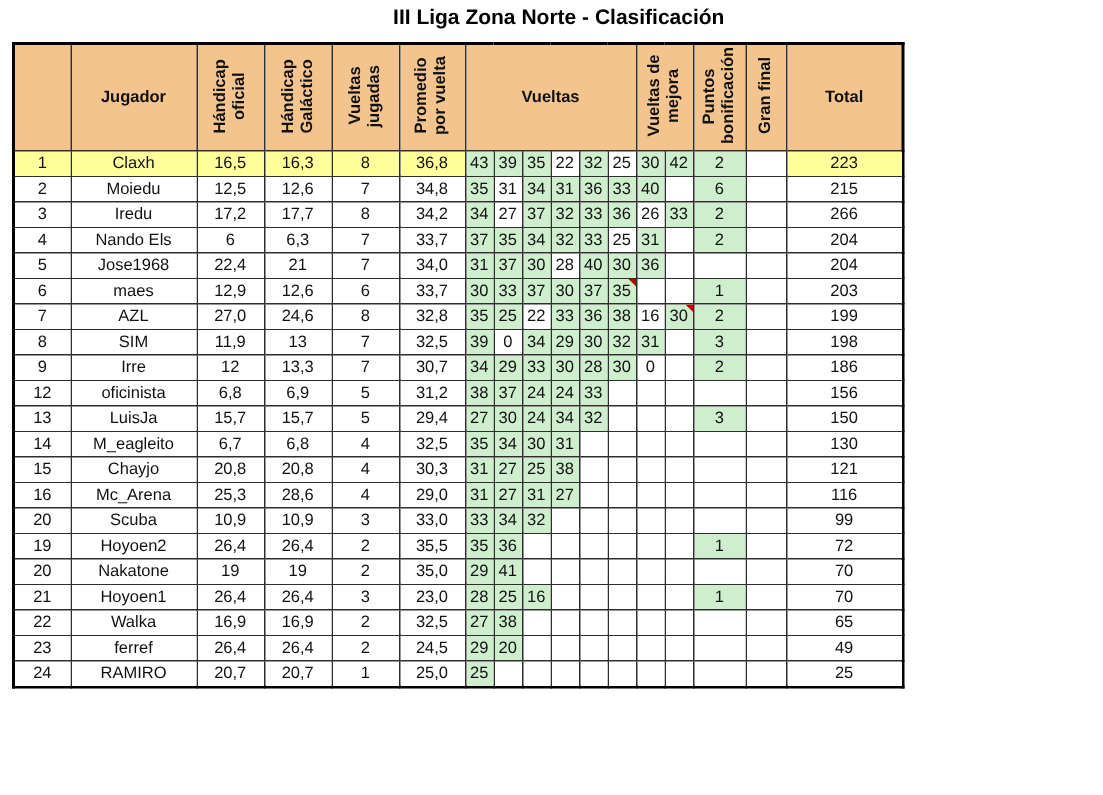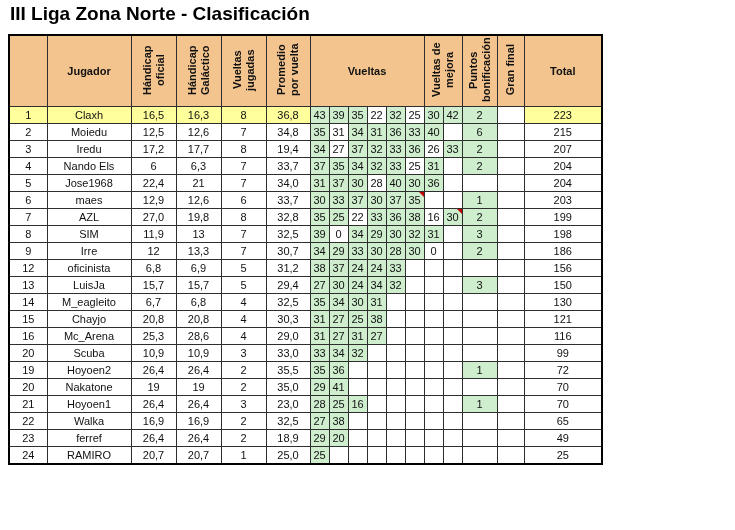--- a/index.html
+++ b/index.html
@@ -9,21 +9,21 @@
     --note:#C00000;
     --grid:#2E2E2E;
     --text:#111111;
   }
   html,body{margin:0;padding:0;}
   body{
     width:735px;height:530px;overflow:hidden;background:#ffffff;
     font-family:"Liberation Sans", sans-serif;color:var(--text);
   }
   .title{
-    font-size:19px;font-weight:bold;margin:3px 0 9px 10px;color:#000;
+    font-size:14px;font-weight:bold;margin:3px 0 9px 10px;color:#000;text-align:center;
   }
   table.clasif{
     border-collapse:collapse;table-layout:fixed;margin-left:8px;
     border:2px solid #000;
   }
   .clasif th,.clasif td{
     border:1px solid var(--grid);
     padding:0;text-align:center;vertical-align:middle;overflow:hidden;
   }
   .clasif thead th{
@@ -130,32 +130,32 @@
           <td class="num g">6</td>
           <td class="num"></td>
           <td class="num total">215</td>
         </tr>
         <tr>
           <td class="rank">3</td>
           <td class="player">Iredu</td>
           <td class="num">17,2</td>
           <td class="num">17,7</td>
           <td class="num">8</td>
-          <td class="num">19,4</td>
+          <td class="num">34,2</td>
           <td class="num g">34</td>
           <td class="num">27</td>
           <td class="num g">37</td>
           <td class="num g">32</td>
           <td class="num g">33</td>
           <td class="num g">36</td>
           <td class="num">26</td>
           <td class="num g">33</td>
           <td class="num g">2</td>
           <td class="num"></td>
-          <td class="num total">207</td>
+          <td class="num total">266</td>
         </tr>
         <tr>
           <td class="rank">4</td>
           <td class="player">Nando Els</td>
           <td class="num">6</td>
           <td class="num">6,3</td>
           <td class="num">7</td>
           <td class="num">33,7</td>
           <td class="num g">37</td>
           <td class="num g">35</td>
@@ -204,21 +204,21 @@
           <td class="num"></td>
           <td class="num"></td>
           <td class="num g">1</td>
           <td class="num"></td>
           <td class="num total">203</td>
         </tr>
         <tr>
           <td class="rank">7</td>
           <td class="player">AZL</td>
           <td class="num">27,0</td>
-          <td class="num">19,8</td>
+          <td class="num">24,6</td>
           <td class="num">8</td>
           <td class="num">32,8</td>
           <td class="num g">35</td>
           <td class="num g">25</td>
           <td class="num">22</td>
           <td class="num g">33</td>
           <td class="num g">36</td>
           <td class="num g">38</td>
           <td class="num">16</td>
           <td class="num g">30<span class="note"></span></td>
@@ -453,21 +453,21 @@
           <td class="num"></td>
           <td class="num"></td>
           <td class="num total">65</td>
         </tr>
         <tr>
           <td class="rank">23</td>
           <td class="player">ferref</td>
           <td class="num">26,4</td>
           <td class="num">26,4</td>
           <td class="num">2</td>
-          <td class="num">18,9</td>
+          <td class="num">24,5</td>
           <td class="num g">29</td>
           <td class="num g">20</td>
           <td class="num"></td>
           <td class="num"></td>
           <td class="num"></td>
           <td class="num"></td>
           <td class="num"></td>
           <td class="num"></td>
           <td class="num"></td>
           <td class="num"></td>

